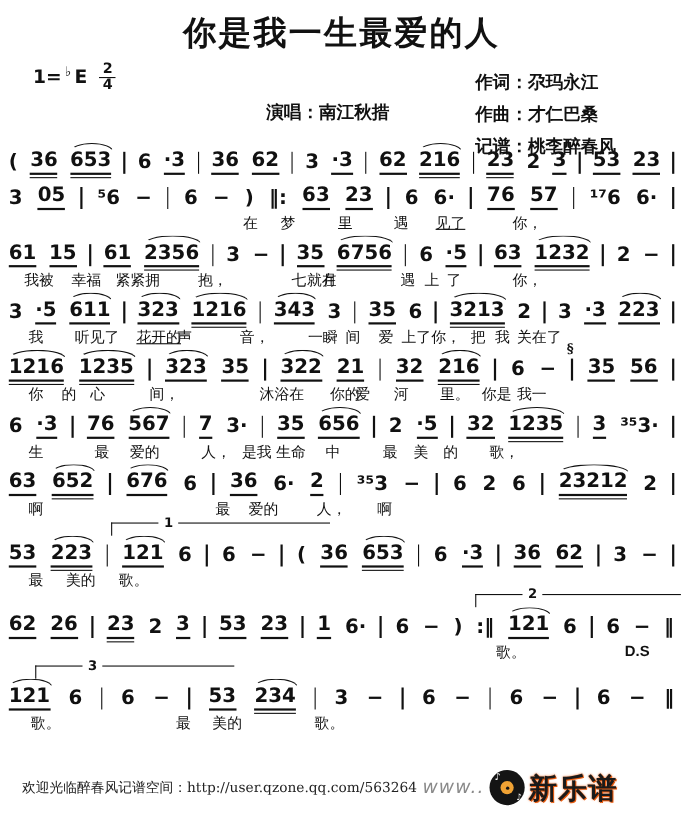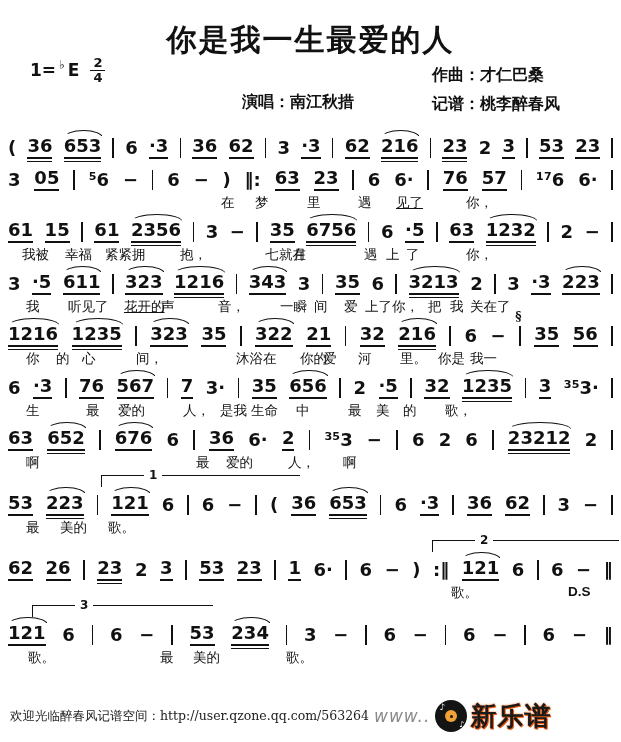--- a/index.html
+++ b/index.html
@@ -4,21 +4,21 @@
 <style>
   html,body{margin:0;padding:0;background:#d8d8d8;}
   .page{
     width:621px;height:742px;background:#ffffff;margin:0 auto;
     font-family:"DejaVu Sans",sans-serif;color:#111;
     position:relative;overflow:hidden;display:flex;flex-direction:column;
     box-sizing:border-box;
   }
   
   .header{position:relative;height:130px;flex:none;}
-  .title{text-align:center;font-size:30px;font-weight:bold;letter-spacing:2px;margin-top:20px;}
+  .title{text-align:center;font-size:30px;font-weight:bold;letter-spacing:2px;margin-top:10px;}
   .keysig{position:absolute;left:30px;top:56px;font-size:17px;font-weight:bold;display:flex;align-items:center;gap:3px;}
   .flat{font-size:12px;vertical-align:super;position:relative;top:-5px;}
   .frac{display:inline-block;text-align:center;font-size:13px;line-height:1.05;margin-left:8px;}
   .frac .num{display:block;border-bottom:1.6px solid #111;padding:0 3px;}
   .frac .den{display:block;}
   .performer{position:absolute;left:242px;top:60px;font-size:16px;font-weight:600;margin-top:32px;}
   .credits{position:absolute;left:432px;top:60px;font-size:16px;font-weight:600;line-height:29px;white-space:nowrap;}
   
   .music{padding:0 8px;flex:none;}
   .system{position:relative;margin-bottom:1px;}
@@ -34,21 +34,21 @@
   .bar-text{font-size:18px;font-weight:bold;padding-bottom:3px;}
   .paren{font-size:18px;font-weight:bold;padding-bottom:3px;}
   .dash{font-size:18px;font-weight:bold;padding-bottom:3px;}
   .segno{position:absolute;top:-16px;left:-4px;font-size:12px;font-weight:bold;font-family:"DejaVu Serif",serif;}
   .lyrics-row{position:relative;height:20px;font-size:13.5px;}
   .lyric{position:absolute;top:1px;white-space:nowrap;}
   .lyric.b{font-weight:bold;font-family:Liberation Sans, sans-serif;text-align:center;}
   .volta{position:absolute;top:1px;height:11px;border-top:1.6px solid #111;border-left:1.6px solid #111;}
   .volta-label{position:absolute;top:-8px;left:42px;background:#fff;padding:0 5px;font-size:12px;font-weight:bold;}
   
-  .footer{margin-top:auto;flex:none;height:44px;display:flex;align-items:center;padding:0 4px 4px 10px;gap:5px;}
+  .footer{margin-top:auto;flex:none;height:44px;display:flex;align-items:center;padding:0 4px 4px 20px;gap:5px;}
   .footer-note{font-size:12.5px;color:#222;white-space:nowrap;font-family:"DejaVu Serif",serif;}
   .watermark{font-size:17px;font-weight:normal;font-style:italic;color:#8a8a8a;letter-spacing:1px;}
   .logo{display:flex;align-items:center;gap:3px;}
   .disc{width:32px;height:32px;border-radius:50%;background:#141414;position:relative;flex:none;}
   .disc-label{position:absolute;left:10px;top:10px;width:12px;height:12px;border-radius:50%;background:#f0a234;}
   .disc-hole{position:absolute;left:14.5px;top:14.5px;width:3px;height:3px;border-radius:50%;background:#141414;}
   .disc-note{position:absolute;left:4px;top:2px;color:#fff;font-size:9px;}
   .disc-note2{position:absolute;right:3px;bottom:3px;color:#fff;font-size:8px;}
   .logo-text{font-size:26px;font-weight:bold;color:#1a1a1a;letter-spacing:1px;text-shadow:1px 1px 0 #e8590c,0 0 2px #e8590c;}
 </style>
@@ -63,20 +63,21 @@
       <span>1=</span>
         <span class="flat">♭</span>
         <span>E</span>
       <span class="frac">
         <span class="num">2</span>
         <span class="den">4</span>
       </span>
     </div>
     <div class="performer">演唱：南江秋措</div>
     <div class="credits">
+      <div>作词：尕玛永江</div>
       <div>作曲：才仁巴桑</div>
       <div>记谱：桃李醉春风</div>
     </div>
   </div>
 
   <div class="music">
       <div class="system">
         <div class="notes-row">
           <span class="paren">(</span>
           <span class="note u2">36</span>

